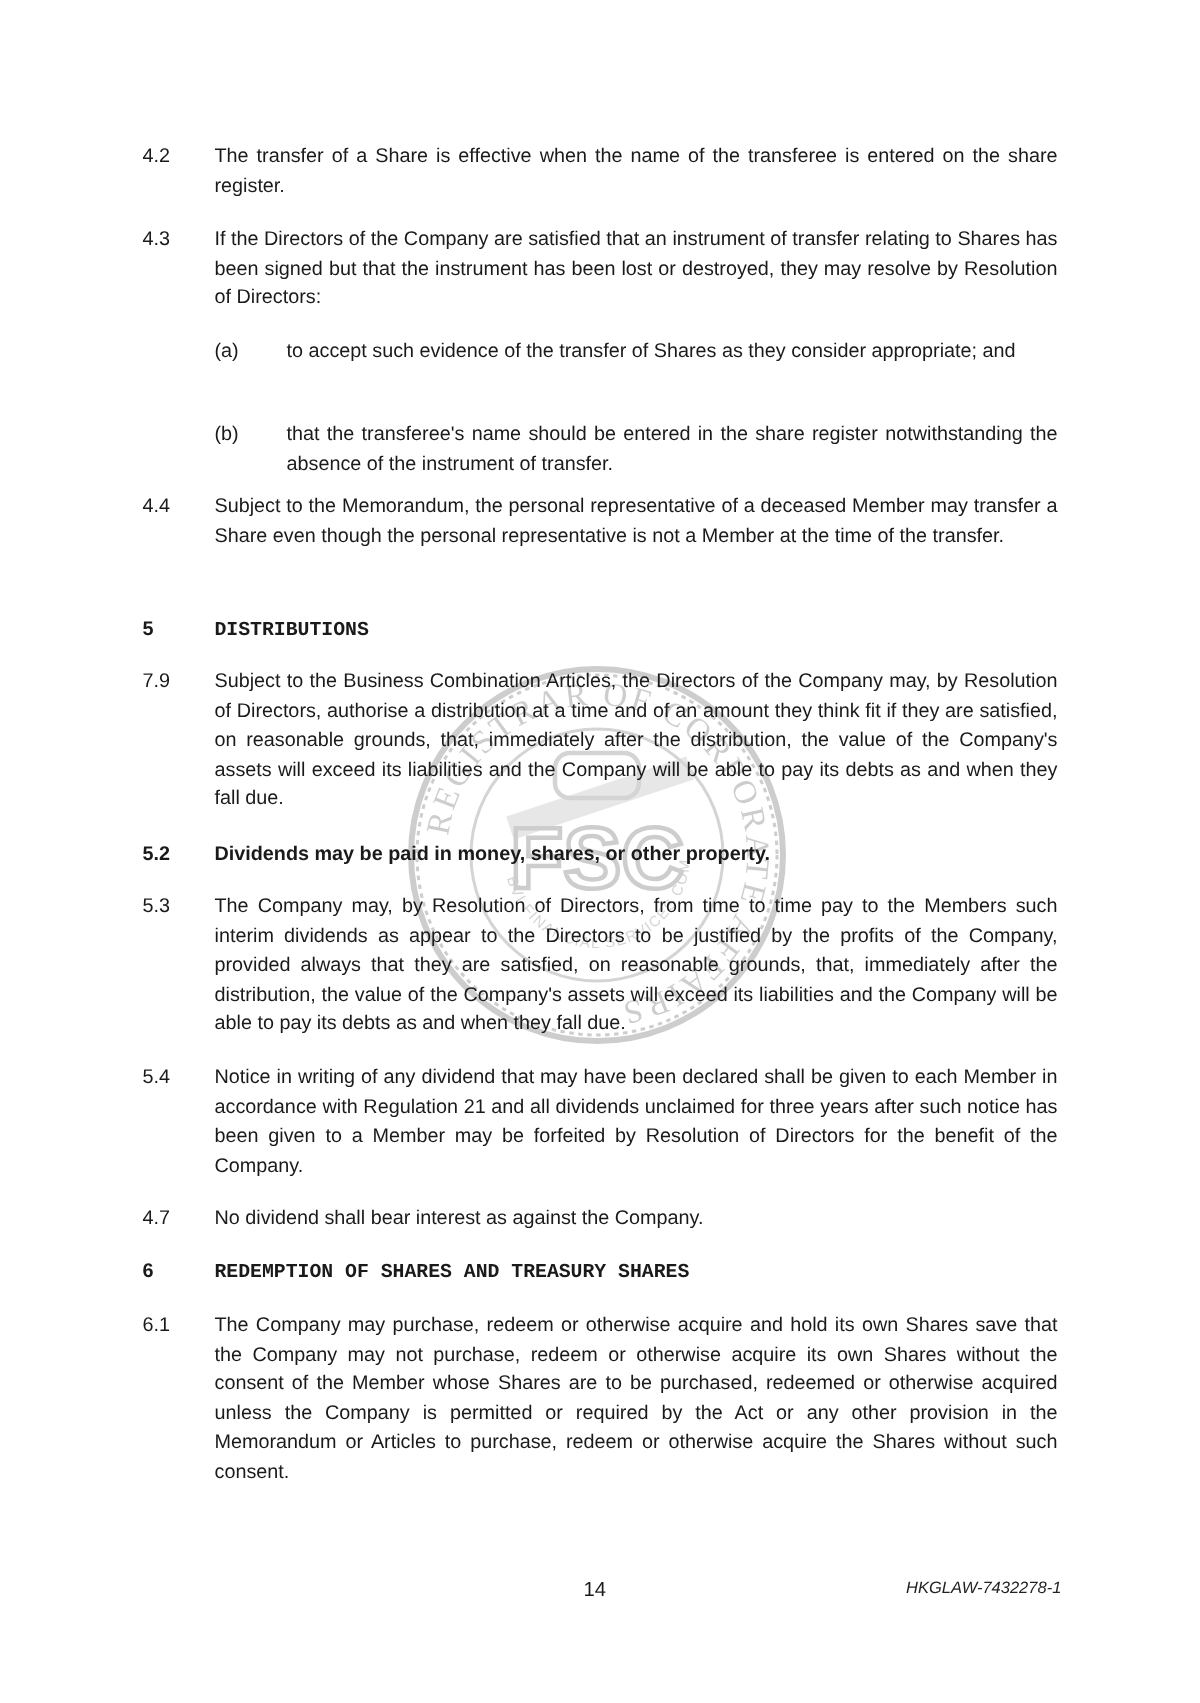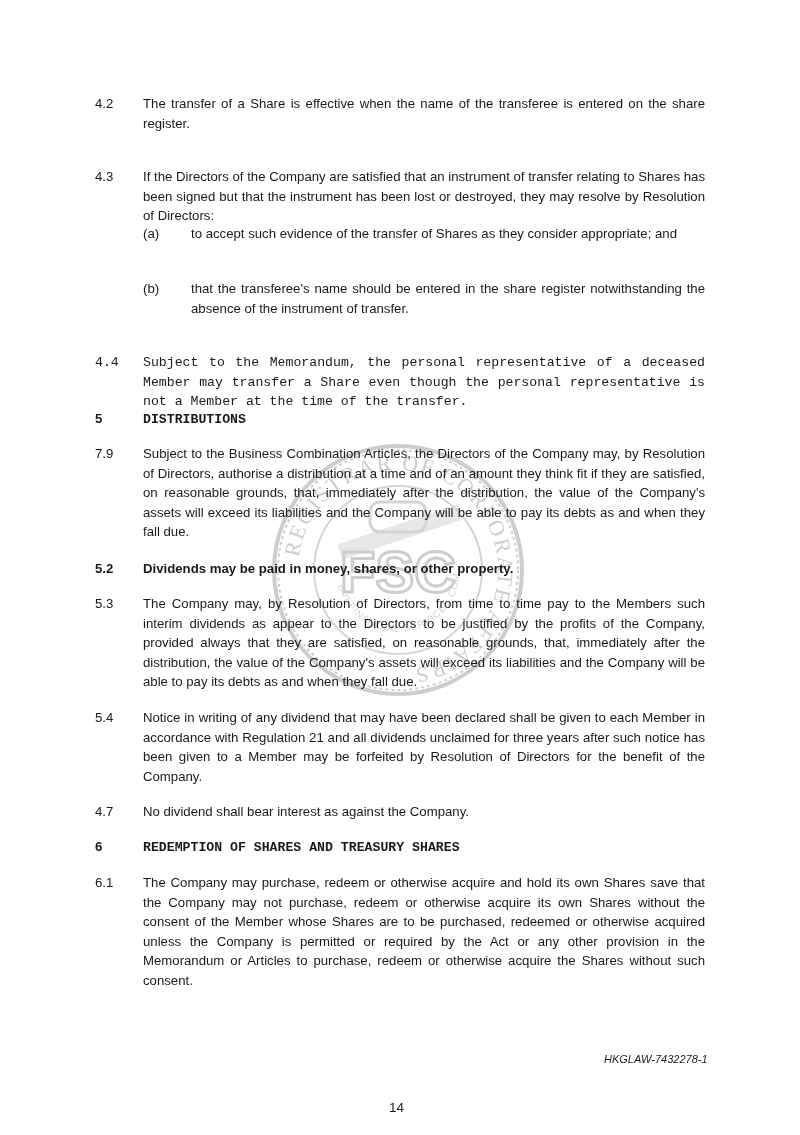--- a/index.html
+++ b/index.html
@@ -7,21 +7,21 @@
          font-family: "Liberation Sans", sans-serif; color: #1a1a1a; }
   .page { position: absolute; left: 0; top: 0; width: 800px; height: 1135px; }
   .para { position: absolute; left: 95px; width: 610px; font-size: 13.2px; line-height: 19.5px; }
   .num { position: absolute; left: 0; top: 0; width: 48px; }
   .body { margin-left: 48px; text-align: justify; text-align-last: left; }
   .sub { position: absolute; left: 143px; width: 562px; font-size: 13.2px; line-height: 19.5px; }
   .sub .num { width: 48px; }
   .heading { position: absolute; left: 95px; font-size: 13.2px; line-height: 19.5px; font-weight: bold; }
   .heading .num { position: absolute; left: 0; }
   .heading .title { margin-left: 48px; white-space: nowrap; font-family: Liberation Mono, monospace; }
-  .footer-page { position: absolute; left: 389px; top: 1052px; font-size: 13.5px; margin-top: 48px; }
+  .footer-page { position: absolute; left: 389px; top: 1052px; font-size: 13.5px; }
   .footer-ref { position: absolute; left: 604px; top: 1053px; font-size: 11px; color: #222; font-style: italic; }
   .seal { position: absolute; left: 270px; top: 442px; width: 256px; height: 256px; opacity: 0.42; pointer-events: none; }
 </style>
 </head>
 <body>
 
 <div class="page">
 
   <svg class="seal" viewBox="0 0 256 256">
     <defs>
@@ -40,36 +40,36 @@
     <path d="M 70 110 L 190 70" stroke="#a0a0a0" stroke-width="16" opacity="0.6"></path>
     <rect x="100" y="60" width="56" height="30" rx="10" fill="none" stroke="#9a9a9a" stroke-width="3"></rect>
     <text x="128" y="150" text-anchor="middle" font-family="Liberation Sans, sans-serif" font-weight="bold" font-size="58" fill="none" stroke="#8a8a8a" stroke-width="3">FSC</text>
   </svg>
 
   <div class="para" style="top:94px;">
     <span class="num">4.2</span>
     <div class="body">The transfer of a Share is effective when the name of the transferee is entered on the share register.</div>
   </div>
 
-  <div class="para" style="top:149px;margin-top:18px;">
+  <div class="para" style="top:149px;">
     <span class="num">4.3</span>
     <div class="body">If the Directors of the Company are satisfied that an instrument of transfer relating to Shares has been signed but that the instrument has been lost or destroyed, they may resolve by Resolution of Directors:</div>
   </div>
 
   <div class="sub" style="top:224px;">
     <span class="num">(a)</span>
     <div class="body">to accept such evidence of the transfer of Shares as they consider appropriate; and</div>
   </div>
 
   <div class="sub" style="top:279px;">
     <span class="num">(b)</span>
     <div class="body">that the transferee's name should be entered in the share register notwithstanding the absence of the instrument of transfer.</div>
   </div>
 
-  <div class="para" style="top:353px;font-family:Liberation Mono, monospace;">
+  <div class="para" style="top:327px;">
     <span class="num">4.4</span>
     <div class="body">Subject to the Memorandum, the personal representative of a deceased Member may transfer a Share even though the personal representative is not a Member at the time of the transfer.</div>
   </div>
 
   <div class="heading" style="top:409px;">
     <span class="num">5</span>
     <span class="title">DISTRIBUTIONS</span>
   </div>
 
   <div class="para" style="top:444px;">

